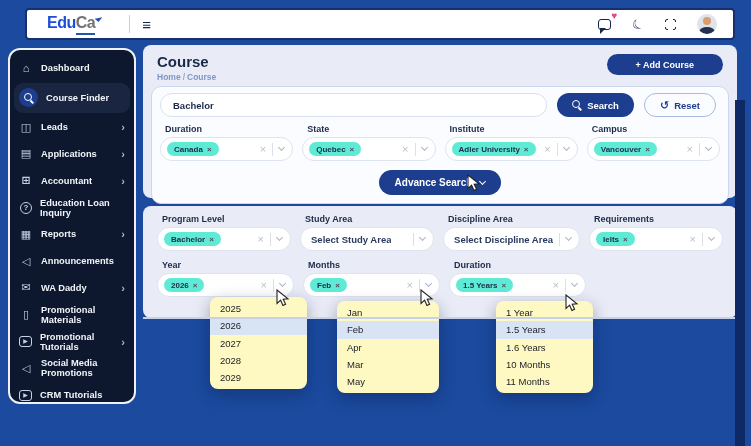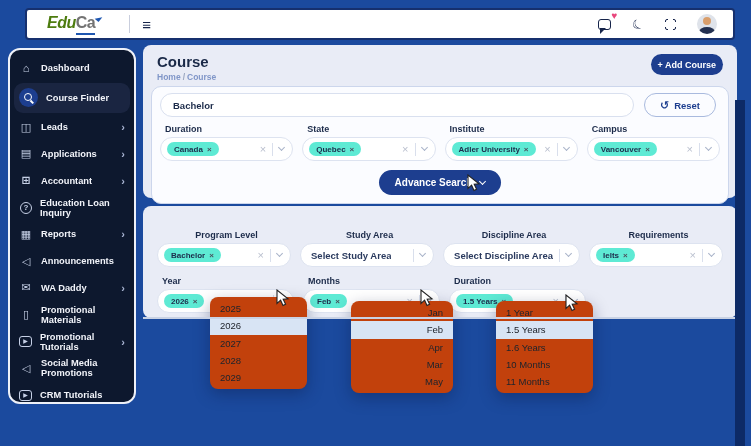--- a/index.html
+++ b/index.html
@@ -9,21 +9,21 @@
     background:#1b4a9e; position:relative;
   }
 
   
   .topbar {
     position:absolute; left:25px; top:8px; width:710px; height:32px;
     background:#fff; border:2px solid #16306e; border-radius:4px;
     display:flex; align-items:center;
   }
   .logo { margin-left:20px; display:flex; align-items:flex-start; font-weight:800; font-size:16px; letter-spacing:-0.5px; cursor:pointer; }
-  .logo .p1 { color:#4d7c0f;font-style:italic; }
+  .logo .p1 { color:#1d4ed8; }
   .logo .p2 { color:#737373; border-bottom:2.5px solid #1e56b0; padding-bottom:1px; }
   .logo-arrow { width:0; height:0; border-left:5px solid transparent; border-bottom:6px solid #1e56b0; transform:rotate(40deg); margin:1px 0 0 1px; }
   .tb-div { width:1px; height:18px; background:#c9cedd; margin-left:28px; }
   .hamburger { margin-left:12px; font-size:15px; font-weight:700; color:#16244a; cursor:pointer; }
   .tb-right { margin-left:auto; margin-right:16px; display:flex; align-items:center; gap:21px; }
   .chat-wrap { position:relative; cursor:pointer; }
   .chat-ic { width:13px; height:11px; border:1.5px solid #16244a; border-radius:3px; position:relative; }
   .chat-ic::after { content:""; position:absolute; left:1px; bottom:-5px; width:0; height:0; border:3px solid transparent; border-top-color:#16244a; border-left-color:#16244a; }
   .badge-heart { position:absolute; top:-8px; right:-6px; color:#e8467c; font-size:10px; line-height:10px; }
   .moon-ic { font-size:13px; color:#16244a; transform:rotate(-25deg); cursor:pointer; line-height:13px; }
@@ -54,21 +54,21 @@
   
   .panel { position:absolute; left:143px; width:594px; background:#e9ecf6; border-radius:8px; z-index:1; }
   .panel1 { top:45px; height:153px; }
   .panel2 { top:206px; height:112px; padding:8px 14px 0; }
 
   .p1-head { display:flex; align-items:flex-start; padding:9px 14px 2px; }
   .page-title { font-size:15px; font-weight:800; color:#1a2947; line-height:16px; }
   .breadcrumb { font-size:8.5px; color:#8096c8; margin-top:2px; font-weight:600; }
   .breadcrumb .sep { color:#9aa6bf; margin:0 2px; }
   .breadcrumb a { cursor:pointer; }
-  .btn-add { margin-left:auto; height:21px; padding:0 7px; border-radius:12px; background:#1d3e8f; color:#fff; font-size:9px; font-weight:700; display:flex; align-items:center; cursor:pointer; border:none; }
+  .btn-add { margin-left:auto; height:21px; padding:0 29px; border-radius:12px; background:#1d3e8f; color:#fff; font-size:9px; font-weight:700; display:flex; align-items:center; cursor:pointer; border:none; }
 
   .card { margin:2px 8px 0; background:#fbfcff; border:1px solid #ccd6ec; border-radius:10px; padding:6px 8px 8px; }
   .search-row { display:flex; align-items:center; gap:10px; }
   .search-input { flex:1; height:24px; border:1px solid #d9e0ef; border-radius:13px; padding:0 12px; font-size:9.5px; font-weight:600; color:#1c2b4a; font-family:inherit; outline:none; background:#fff; }
   .btn { height:24px; border-radius:13px; font-size:9.5px; font-weight:700; display:flex; align-items:center; gap:5px; padding:0 15px; cursor:pointer; border:none; font-family:inherit; }
   .btn-search { background:#1d3e8f; color:#fff; }
   .btn-reset { background:transparent; border:1px solid #a9bade; color:#1d3e8f; margin-right:4px; }
   .reset-glyph { font-size:11px; line-height:10px; }
 
   .filters-row { display:flex; gap:9px; margin-top:7px; }
@@ -85,25 +85,25 @@
   .plain-input { width:100%; height:24px; background:#fff; border:1px solid #dde3f0; border-radius:13px; padding:0 11px; font-size:9.5px; font-weight:600; color:#2a3a5e; font-family:inherit; outline:none; }
   .plain-input::placeholder { color:#2a3a5e; opacity:1; }
 
   .advance-row { display:flex; justify-content:center; margin-top:9px; }
   .btn-advance { background:#1d3e8f; color:#fff; height:25px; border-radius:14px; padding:0 16px; gap:8px; font-size:10px; }
   .chev-w { width:5px; height:5px; border-right:1.8px solid #fff; border-bottom:1.8px solid #fff; transform:rotate(45deg); margin-top:-2px; }
 
   .row-gap { margin-top:9px; }
 
   
-  .dropdown { position:absolute; background:#c2410c; border-radius:8px; box-shadow:0 5px 16px rgba(10,20,60,.35); padding:3px 0; z-index:2; }
+  .dropdown { position:absolute; background:#fef9c3; border-radius:8px; box-shadow:0 5px 16px rgba(10,20,60,.35); padding:3px 0; z-index:2; }
   .dd-item { padding:0 10px; height:17.3px; line-height:17.3px; font-size:9.5px; color:#20242c; cursor:pointer; white-space:nowrap; }
   .dd-item.hl { background:#d8e4f4; }
   .dd-year { left:210px; top:297px; width:97px; }
-  .dd-months { left:351px; top:301px; width:102px;text-align:right; }
+  .dd-months { left:337px; top:301px; width:102px; }
   .dd-duration { left:496px; top:301px; width:97px; }
 
   .panel-edge-line { position:absolute; left:143px; top:317px; width:594px; height:1.5px; background:#c9d2e4; z-index:3; }
 
   
   .scroll-strip { position:absolute; left:735px; top:100px; width:10px; height:346px; background:#0d2a66; z-index:5; cursor:pointer; }
 
   
   .cursor { position:absolute; z-index:10; pointer-events:none; }
 </style>
@@ -199,20 +199,24 @@
       <div class="breadcrumb">
         <a>Home</a><span class="sep">/</span><span>Course</span>
       </div>
     </div>
     <button class="btn-add">+ Add Course</button>
   </div>
 
   <div class="card">
     <div class="search-row">
       <input class="search-input" value="Bachelor" style="">
+      <button class="btn btn-search">
+        <span class="mag"></span>
+        <span>Search</span>
+      </button>
       <button class="btn btn-reset">
         <span class="reset-glyph">↺</span>
         <span>Reset</span>
       </button>
     </div>
 
     <div class="filters-row">
       <div class="field">
         <div class="f-label">Duration</div>
         <div class="select">
@@ -270,21 +274,21 @@
     <div class="advance-row">
       <button class="btn btn-advance">
         <span>Advance Search</span>
         <span class="chev-w"></span>
       </button>
     </div>
   </div>
 </div>
 
 <div class="panel panel2">
-  <div class="filters-row" style="margin-top:16px;text-align:center;">
+  <div class="filters-row" style="margin-top:0;">
     <div class="field">
       <div class="f-label">Program Level</div>
       <div class="select">
         <span class="chip">
             <span>Bachelor</span>
             <span class="chip-x">×</span>
           </span>
         <span class="sel-spacer"></span>
         <span class="sel-clear">×</span>
         <span class="sel-div"></span>

